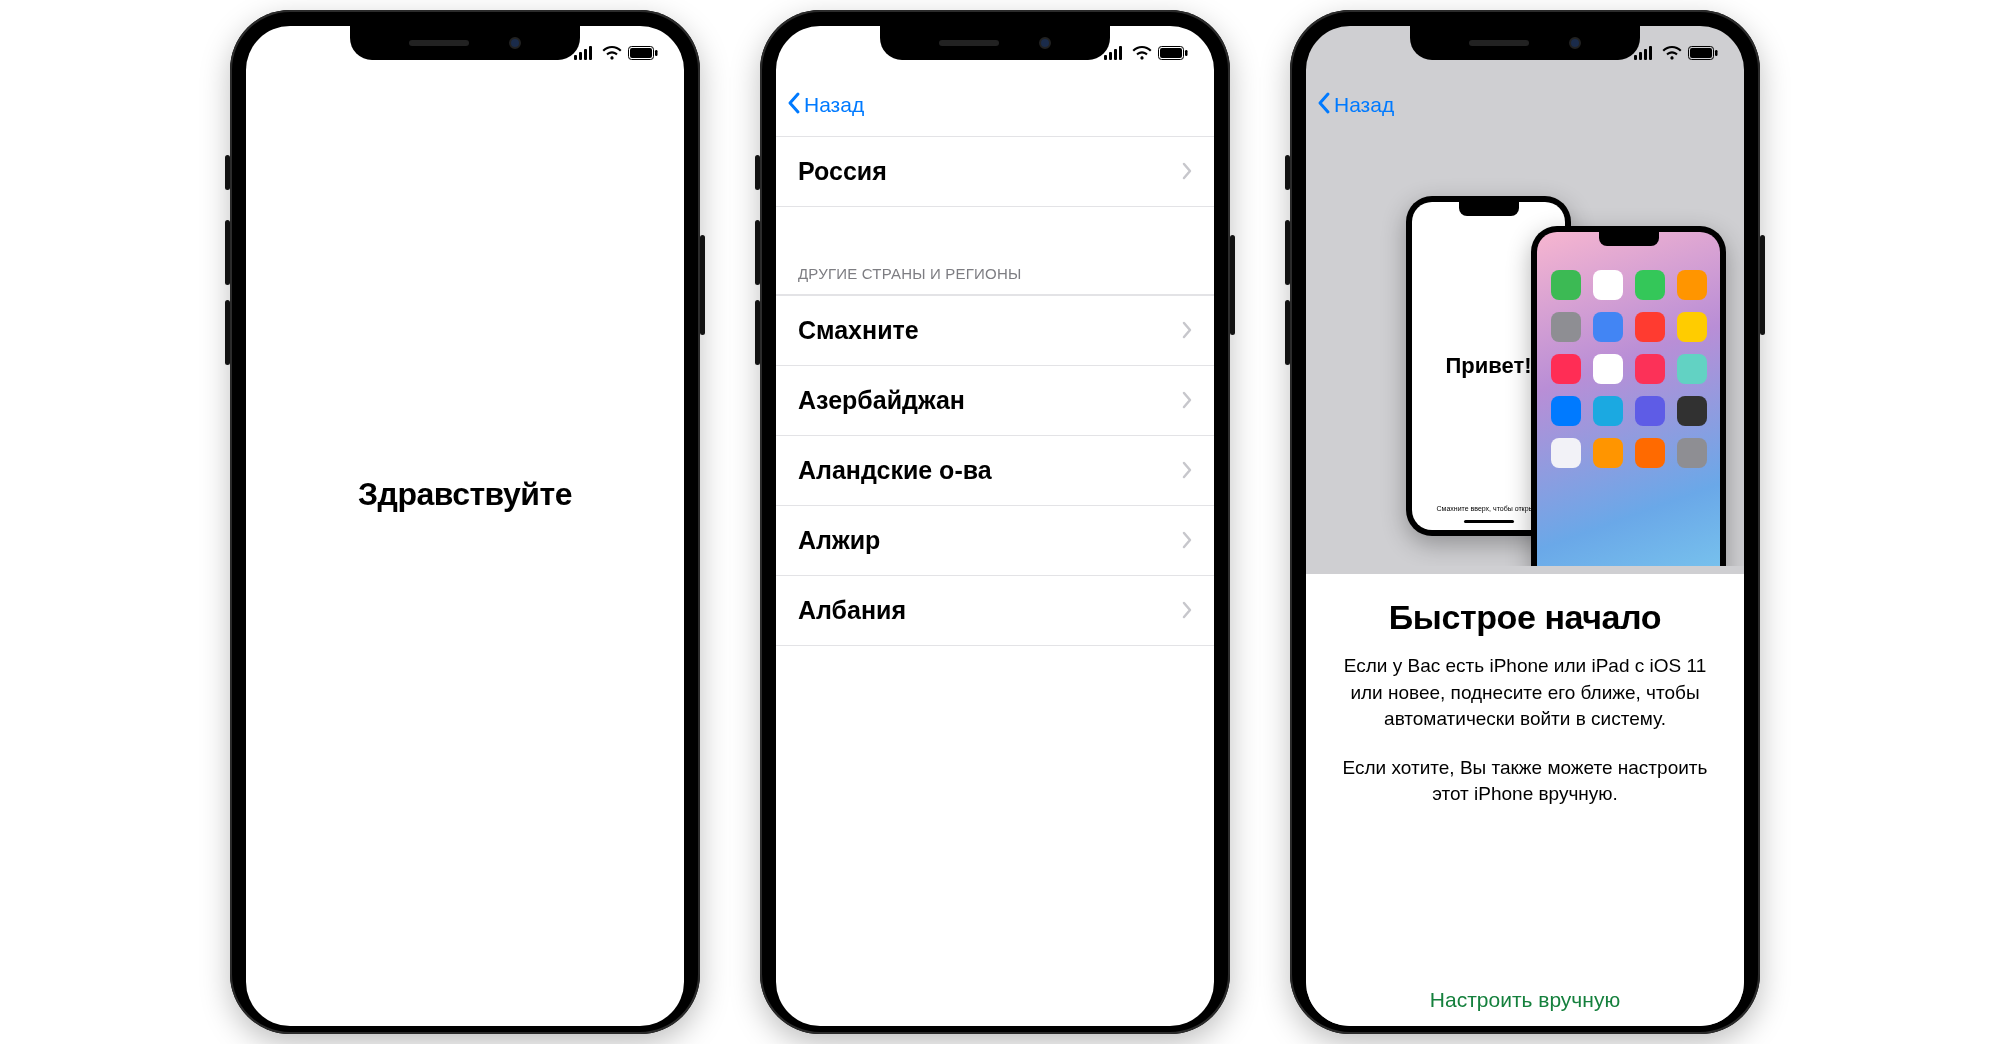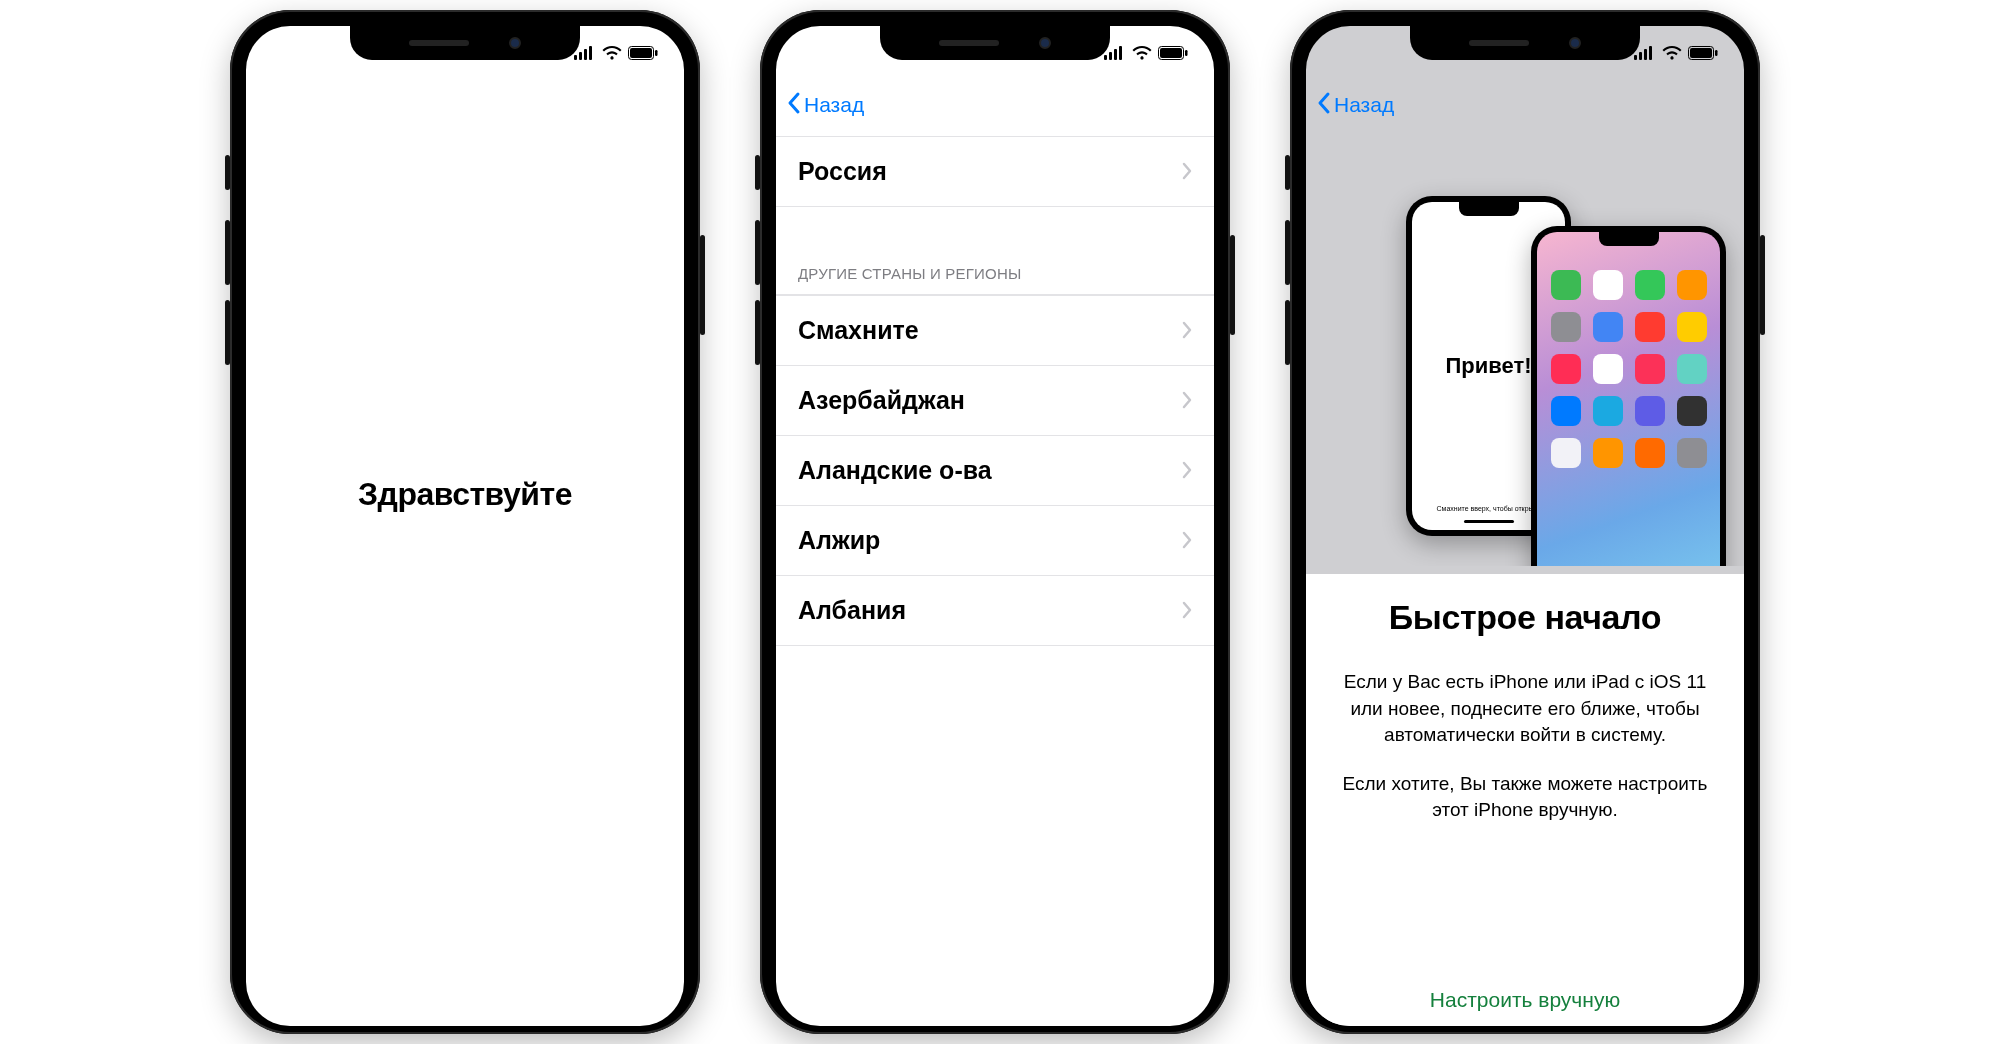--- a/index.html
+++ b/index.html
@@ -164,21 +164,21 @@
     background: linear-gradient(160deg,#f7b6d0 0%,#b98ed6 35%,#6aa8e8 70%,#7fd0f0 100%);
     justify-content:flex-start; padding-top:30px;
   }
   .app-grid {
     display:grid; grid-template-columns: repeat(4,1fr);
     gap:12px; padding: 8px 14px; width:100%;
   }
   .app { width:30px; height:30px; border-radius:8px; }
 
   .qs-body { padding: 24px 28px; text-align:center; }
-  .qs-title { font-size: 34px; font-weight: 700; margin-bottom: 32px; letter-spacing:-0.4px; }
+  .qs-title { font-size: 34px; font-weight: 700; margin-bottom: 16px; letter-spacing:-0.4px; }
   .qs-p { font-size: 19px; line-height:1.4; margin-bottom: 22px; }
   .qs-link {
     position:absolute; bottom:14px; left:0; right:0;
     text-align:center; color:#15803d; font-size:21px;
     cursor:pointer;
   }
   .screen3-content { background:#fff; flex:1; position:relative; }
 </style>
 </head>
 <body>

